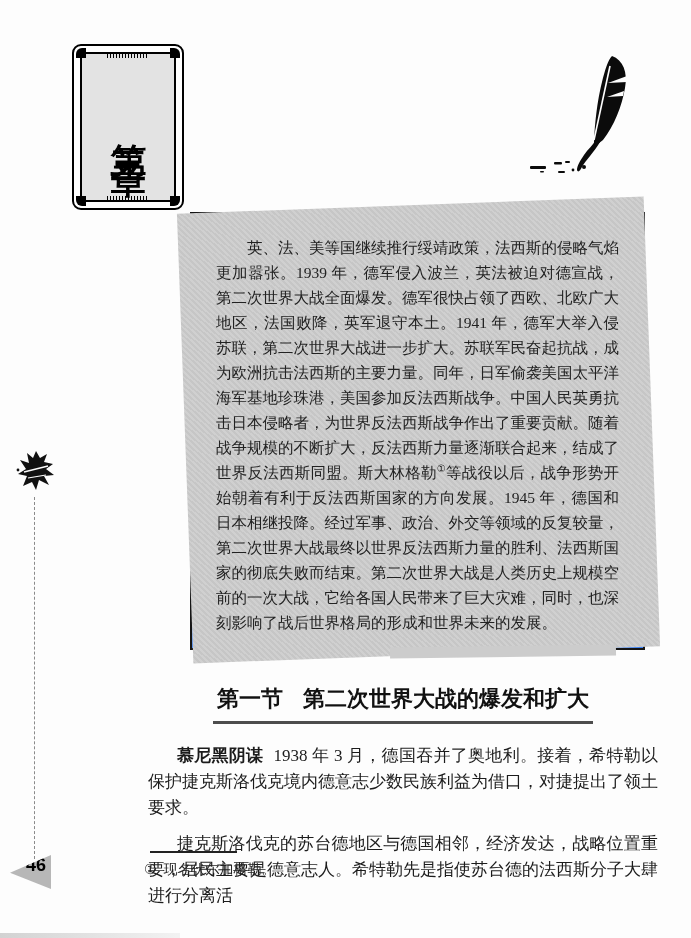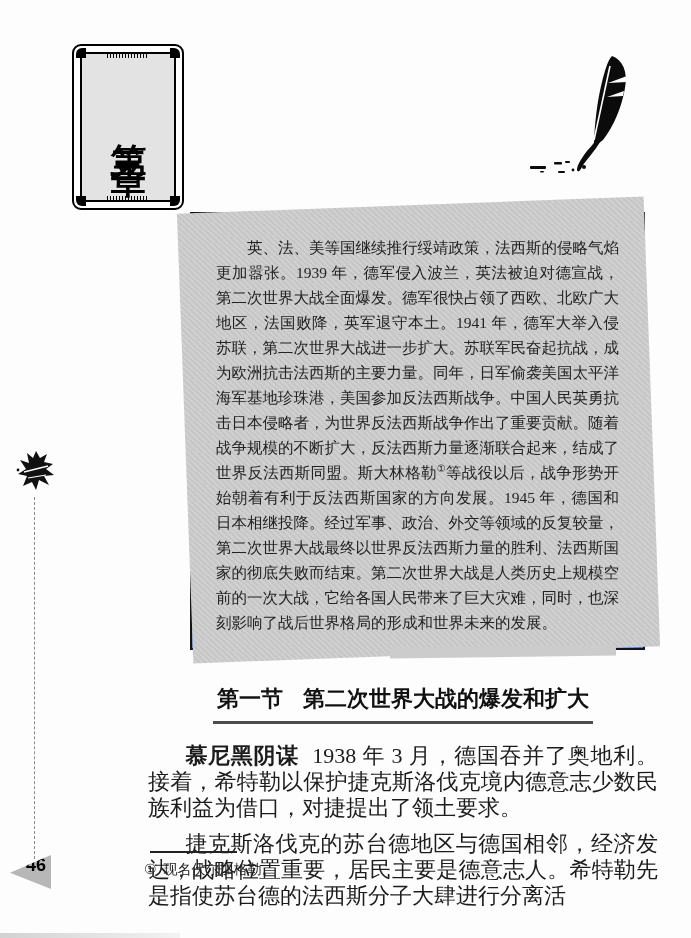--- a/index.html
+++ b/index.html
@@ -38,21 +38,21 @@
     background:#cccccc;transform:rotate(-0.8deg);}
   .intro-text{margin:0;font-size:15.5px;line-height:25px;text-align:justify;text-indent:2em;color:#222;}
   .intro-text sup{font-size:10px;vertical-align:super;line-height:0;}
 
   
   .content{position:absolute;left:148px;top:656px;width:510px;margin-top:28px;}
   .heading-row{text-align:center;}
   .section-heading{display:inline-block;margin:0;font-family:"Liberation Sans", sans-serif;
     font-weight:bold;font-size:22px;color:#111;border-bottom:3px solid #4d4d4d;padding:0 4px 7px;}
   .section-heading .lead-label{margin-right:0.9em;}
-  .body-para{margin:0;font-size:22px;line-height:26px;text-align:justify;text-indent:1.7em;color:#1c1c1c;}
+  .body-para{margin:0;font-size:17px;line-height:26px;text-align:justify;text-indent:1.7em;color:#1c1c1c;}
   .para-1{margin-top:19px;}
   .para-2{margin-top:10px;}
   .para-lead{font-family:"Liberation Sans", sans-serif;font-weight:bold;font-style:normal;margin-right:0.6em;}
 
   
   .footnote-rule{position:absolute;left:150px;top:851px;width:87px;border-top:2px solid #222;}
   .footnote{position:absolute;left:144px;top:861px;margin:0;font-size:14px;color:#222;}
   .footnote .fn-marker{margin-right:0.5em;}
 
   

